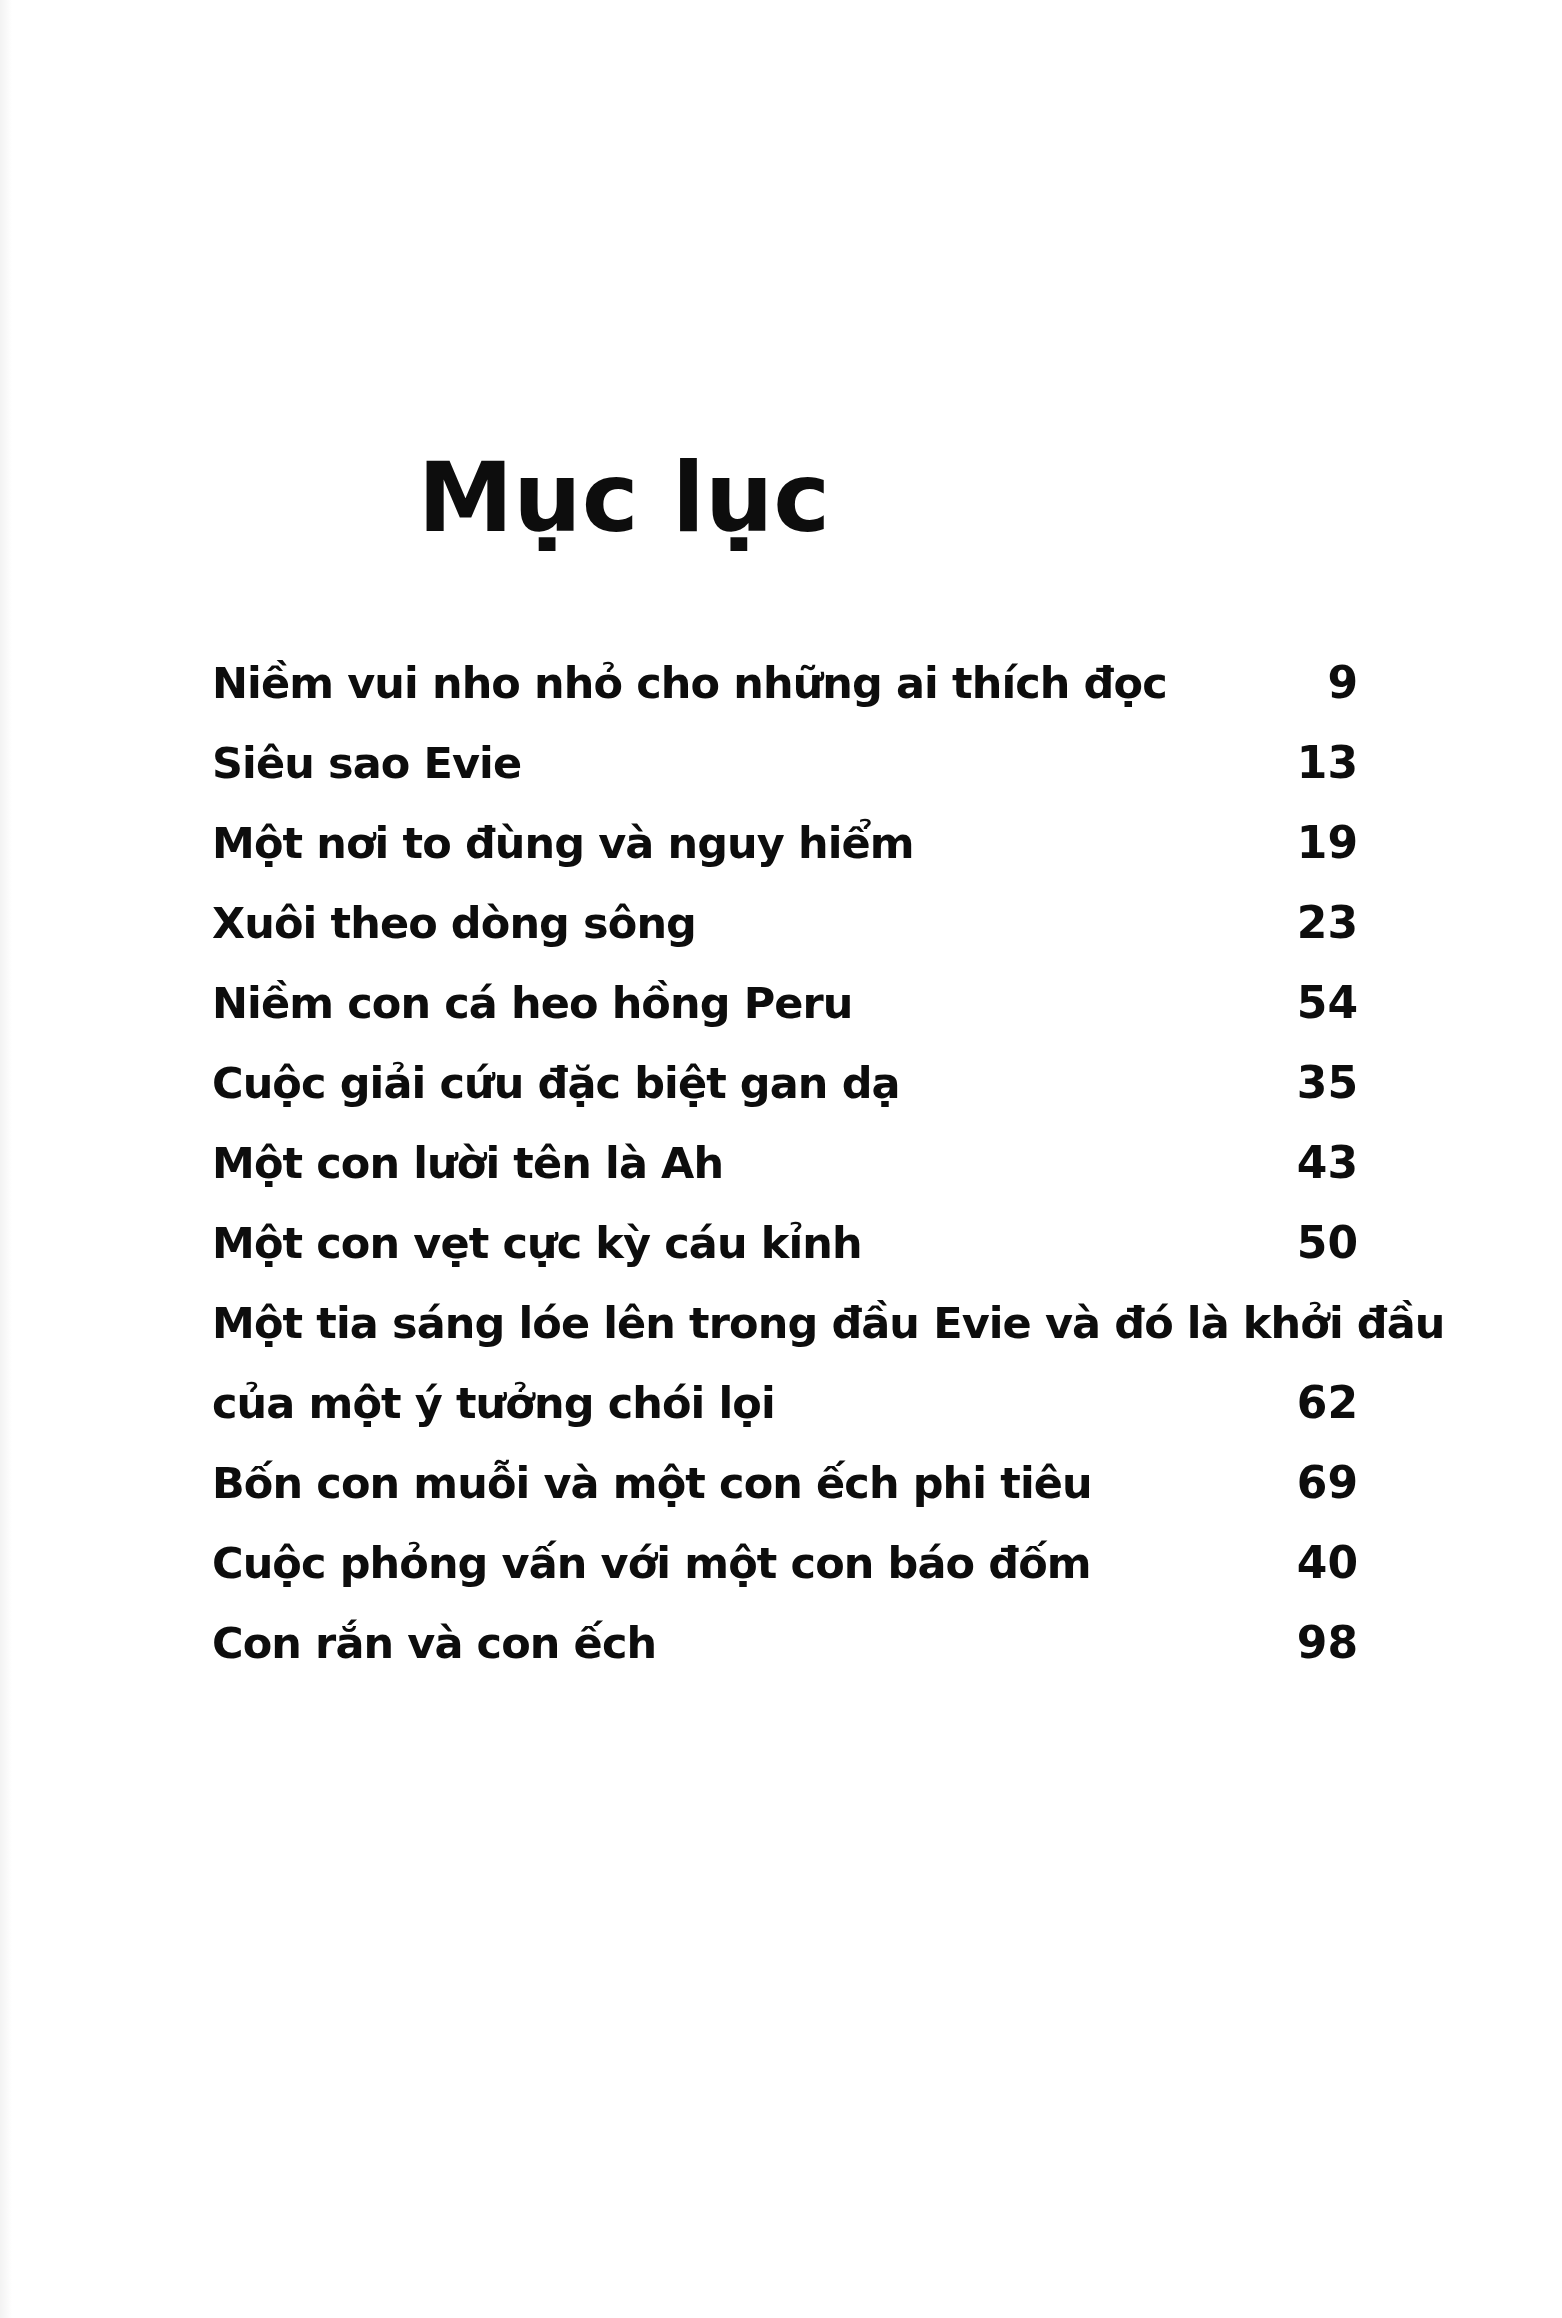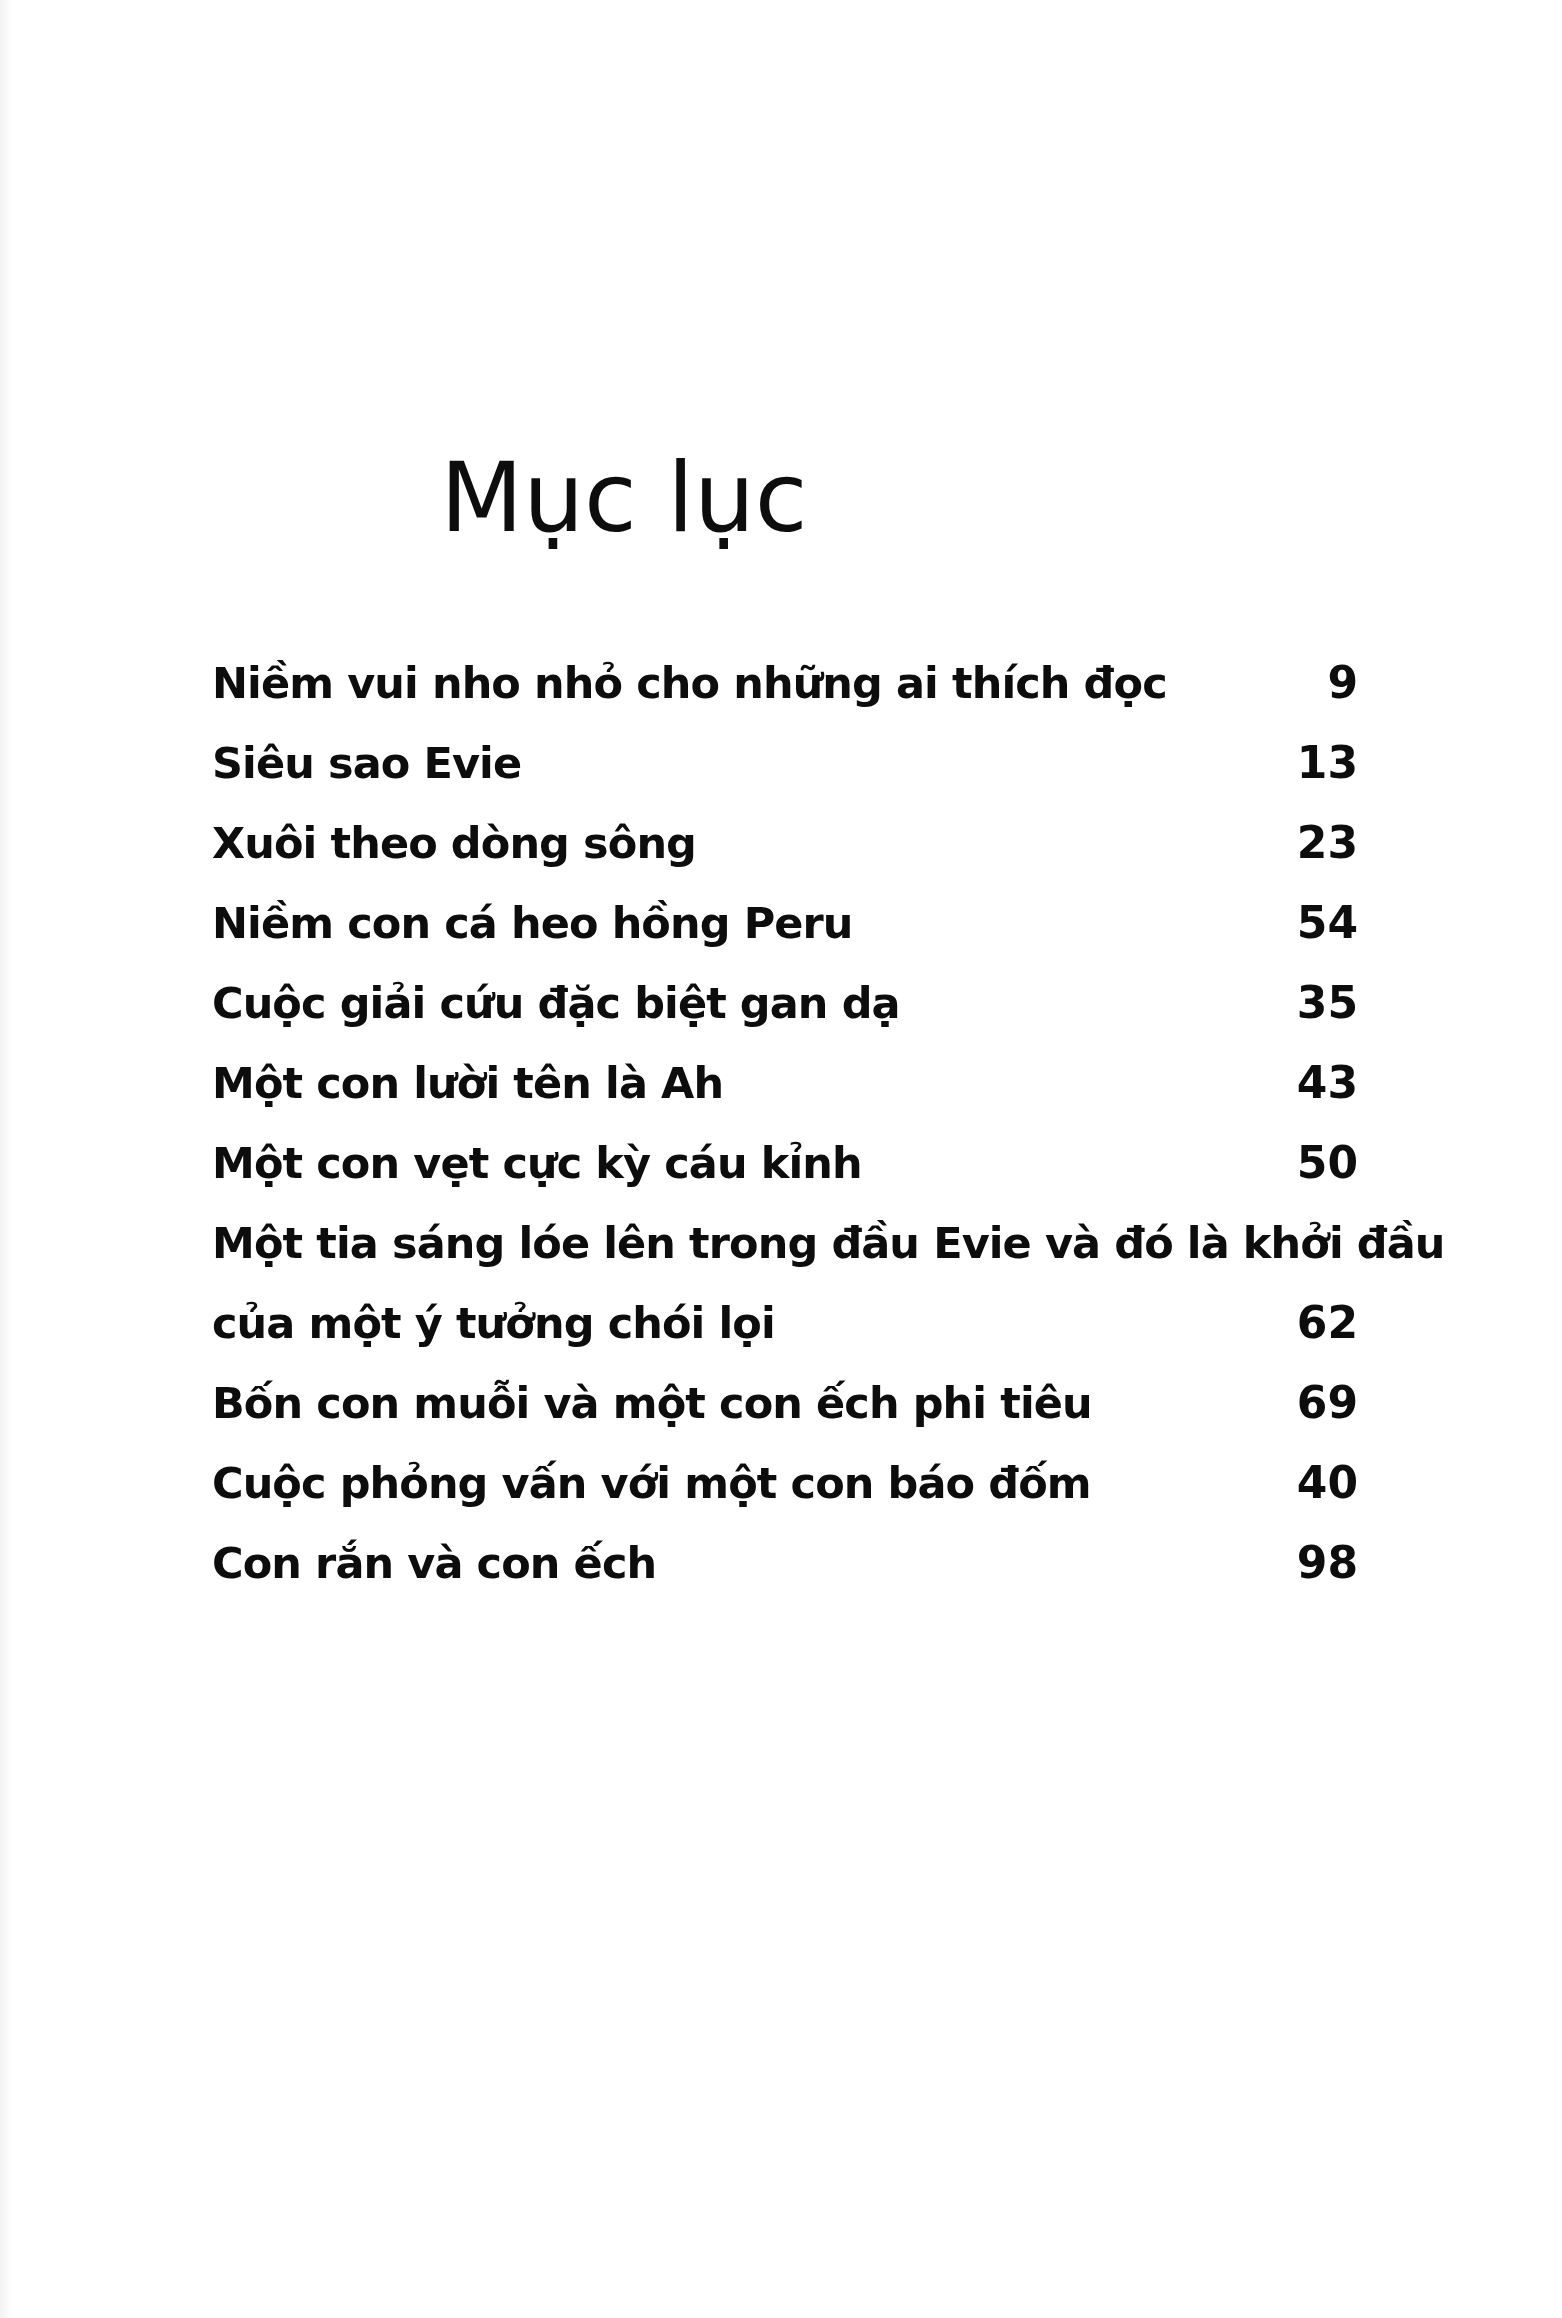--- a/index.html
+++ b/index.html
@@ -26,21 +26,21 @@
     background: linear-gradient(90deg, rgba(0,0,0,0.05), rgba(0,0,0,0));
     pointer-events: none;
   }
   .page-title {
     position: absolute;
     top: 374px;
     left: 0;
     width: 1248px;
     text-align: center;
     font-size: 96px;
-    font-weight: 400;
+    font-weight: 700;
     letter-spacing: 0px;
     line-height: 1.25;
     color: #0d0d0d;
   }
   .toc-list {
     position: absolute;
     left: 212px;
     top: 643px;
     width: 1146px;
   }
@@ -81,20 +81,24 @@
     <div class="toc-row">
       <span class="toc-title">Niềm vui nho nhỏ cho những ai thích đọc</span>
       <span class="toc-page-num">9</span>
     </div>
 
     <div class="toc-row">
       <span class="toc-title">Siêu sao Evie</span>
       <span class="toc-page-num">13</span>
     </div>
 
+    <div class="toc-row">
+      <span class="toc-title">Một nơi to đùng và nguy hiểm</span>
+      <span class="toc-page-num">19</span>
+    </div>
 
     <div class="toc-row">
       <span class="toc-title">Xuôi theo dòng sông</span>
       <span class="toc-page-num">23</span>
     </div>
 
     <div class="toc-row">
       <span class="toc-title">Niềm con cá heo hồng Peru</span>
       <span class="toc-page-num">54</span>
     </div>

